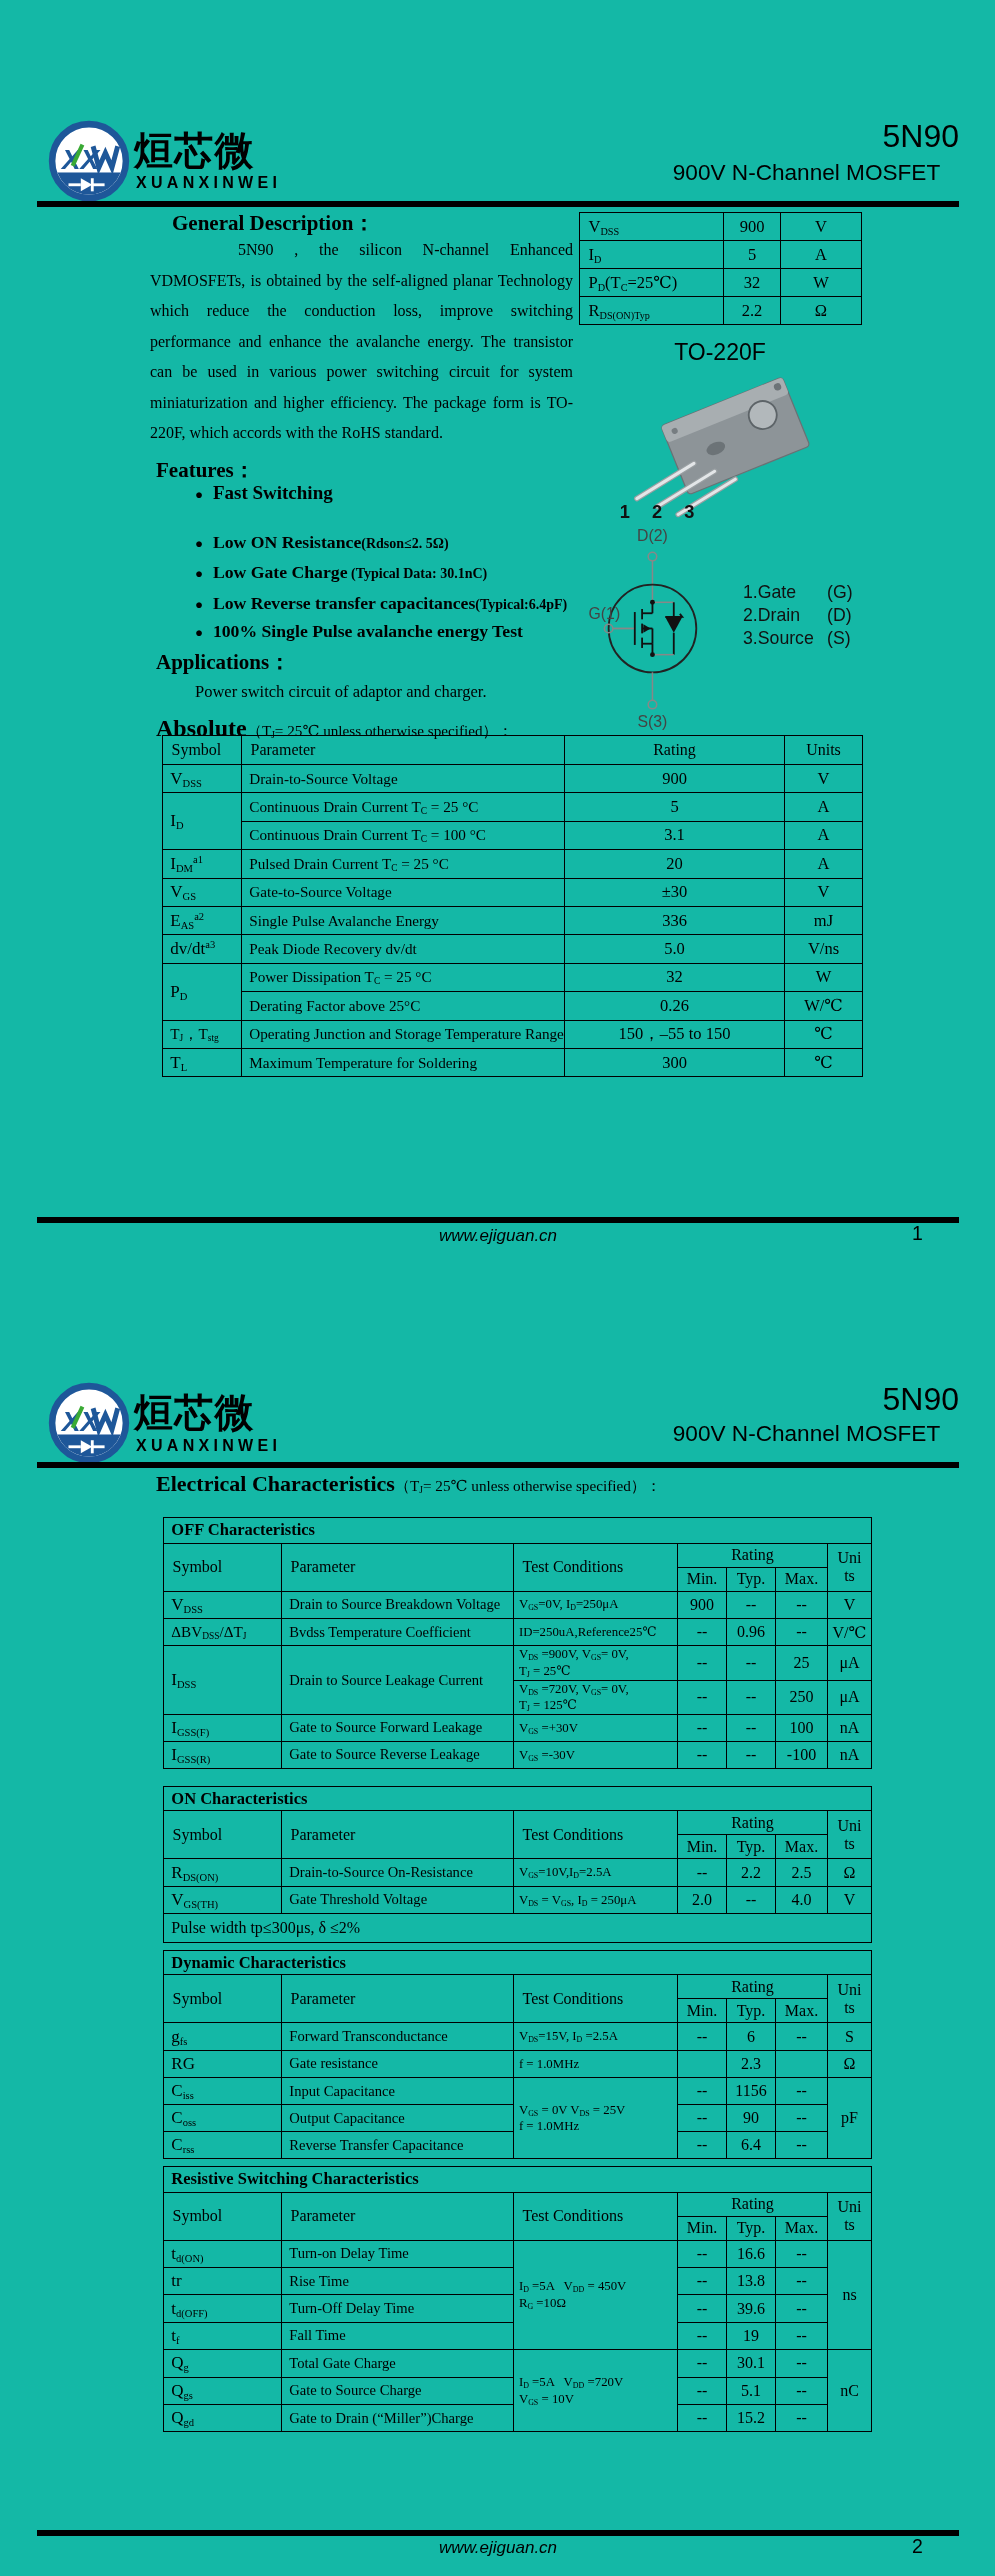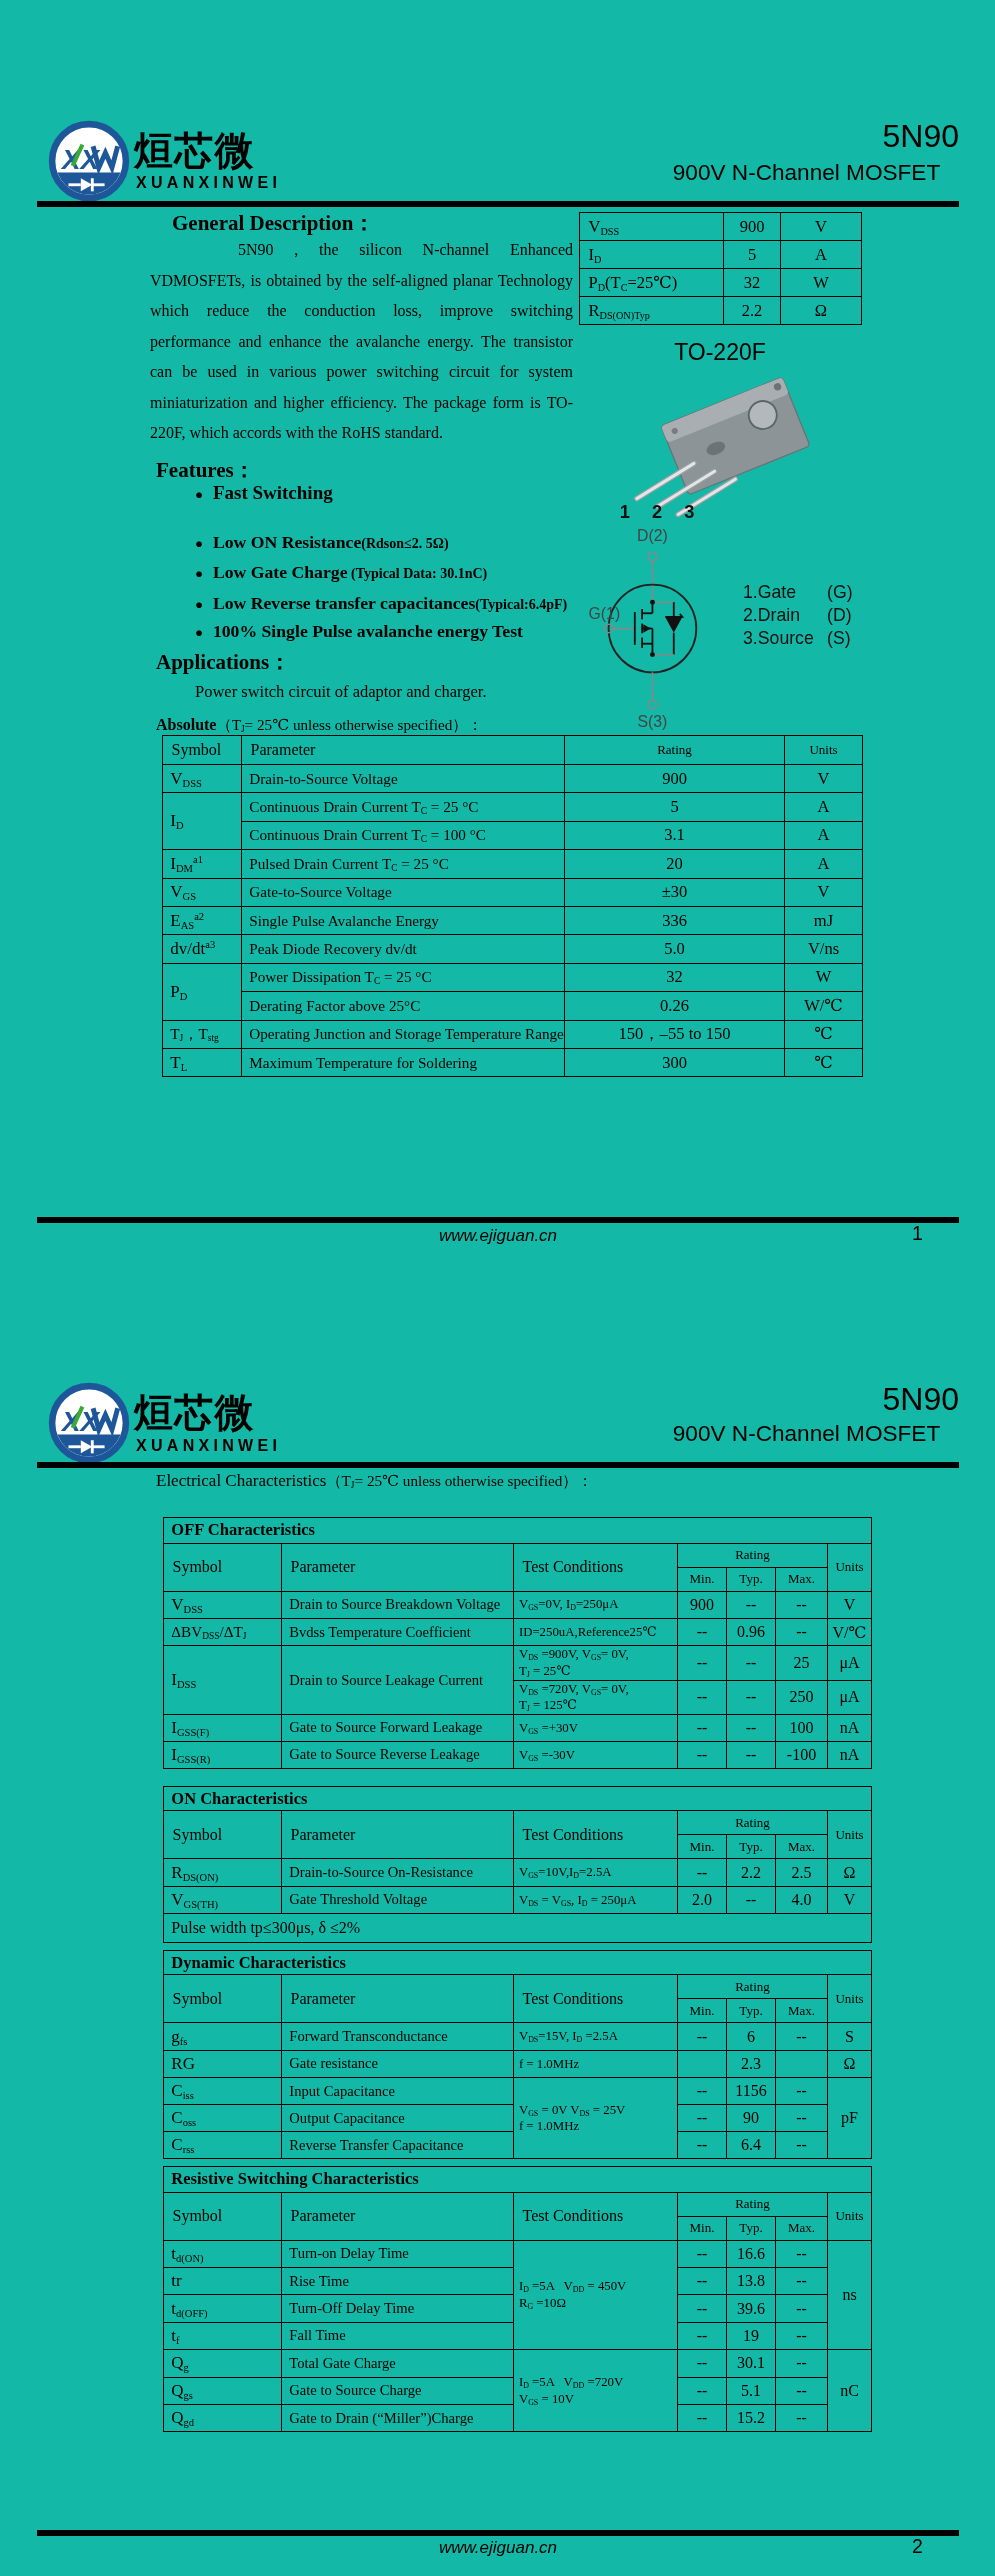--- a/index.html
+++ b/index.html
@@ -22,21 +22,21 @@
   .feat-bullet{font-size:13.4px;margin-right:9.8px;}
   .feat-main{font-size:17.7px;font-weight:bold;}
   .feat-note{font-size:14px;font-weight:bold;}
   .app-text{font-size:16.5px;}
   
   table{border-collapse:collapse;table-layout:fixed;border:1.8px solid #000;}
   td{border:1.2px solid #000;overflow:hidden;padding:0;}
   tr.g>td{border-top:1.8px solid #000;}
   td.band{font-size:16.5px;font-weight:bold;padding-left:7.3px;border-bottom:1.8px solid #000;margin-left:28px;}
   td.hed{font-size:16px;text-align:left;padding-left:8.5px;}
-  td.hedc{font-size:13px;text-align:center;}
+  td.hedc{font-size:16px;text-align:center;}
   td.sym{font-size:17px;padding-left:7.3px;}
   td.par{font-size:14.6px;padding-left:7.3px;margin-left:16px;}
   td.cond{font-size:12.8px;padding-left:4.9px;white-space:pre-wrap;line-height:1.3;}
   td.num{font-size:16px;text-align:center;}
   td.uh{word-break:break-all;padding:0 7.3px;text-align:center;}
   
   .qt td{height:27px;}
   .qt .qsym{font-size:16.5px;padding-left:8.5px;}
   .qt .qval{font-size:16.5px;text-align:center;}
   
@@ -204,21 +204,21 @@
       <span class="legend-name">2.Drain</span>
       <span>(D)</span>
     </div>
     <div class="legend-row sans">
       <span class="legend-name">3.Source</span>
       <span>(S)</span>
     </div>
   </div>
 
   <div class="abs" style="left:156px;top:715px">
-    <span style="font-size:16px;font-weight:bold">Absolute</span><span style="font-size:15.2px">（T<sub>J</sub>= 25℃  unless otherwise specified）：</span>
+    <span style="font-size:24px;font-weight:bold">Absolute</span><span style="font-size:15.2px">（T<sub>J</sub>= 25℃  unless otherwise specified）：</span>
   </div>
 
   <table class="abs abs-t" style="left:162px;top:735px">
     <colgroup>
         <col style="width:79px">
         <col style="width:323px">
         <col style="width:220px">
         <col style="width:78px">
       </colgroup>
     <tbody>
@@ -315,21 +315,21 @@
     <path d="M42 30 L30 56" stroke="#3aaa35" stroke-width="5" fill="none"></path>
     <polyline points="55,32 62,58 70,40 78,58 85,32" fill="none" stroke="#1e5799" stroke-width="6"></polyline>
   </svg>
   <div class="abs brand-cn" style="left:134px;top:1386px">烜芯微</div>
   <div class="abs brand-en" style="left:136px;top:1437px">XUANXINWEI</div>
   <div class="abs sans part-no" style="left:732px;top:1381px">5N90</div>
   <div class="abs sans subtitle" style="left:654px;top:1421px">900V N-Channel MOSFET</div>
   <div class="abs rule" style="left:37px;top:1462px;width:922px"></div>
 
   <div class="abs" style="left:156px;top:1471px">
-    <span style="font-size:17px;font-weight:normal">Electrical Characteristics</span><span style="font-size:15.2px">（T<sub>J</sub>= 25℃  unless otherwise specified）：</span>
+    <span style="font-size:22px;font-weight:bold">Electrical Characteristics</span><span style="font-size:15.2px">（T<sub>J</sub>= 25℃  unless otherwise specified）：</span>
   </div>
 
   <table class="abs" style="left:163px;top:1517px">
     <colgroup>
         <col style="width:118px">
         <col style="width:232px">
         <col style="width:164px">
         <col style="width:49px">
         <col style="width:49px">
         <col style="width:52px">

